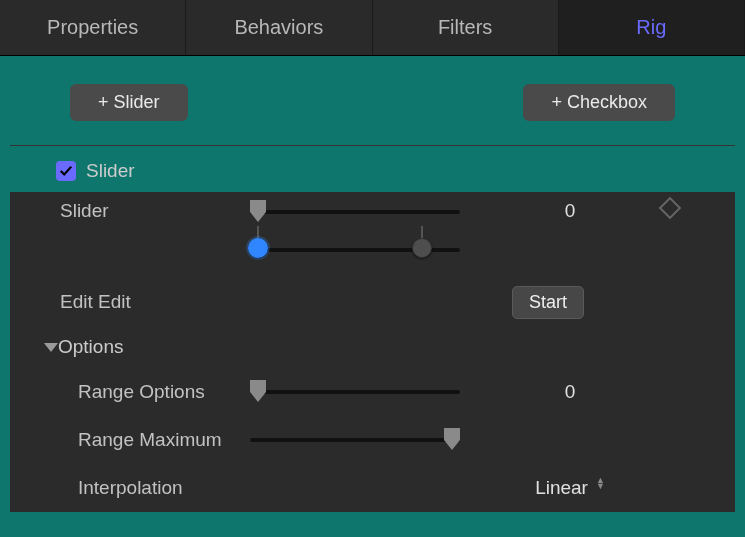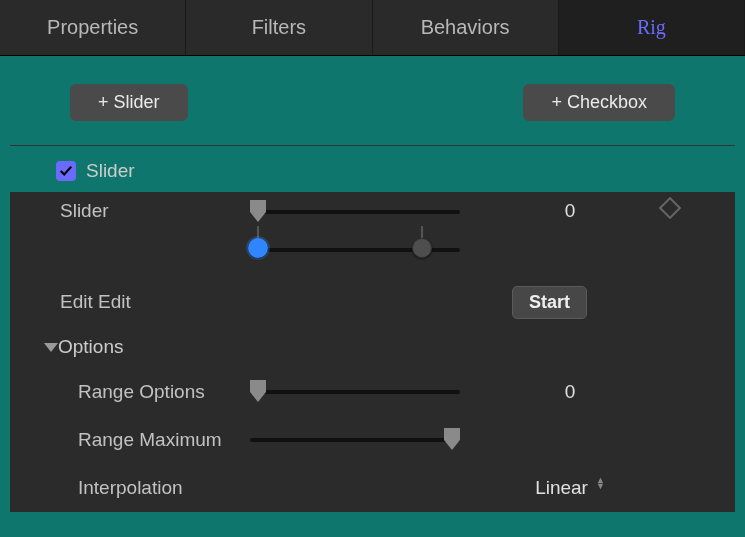--- a/index.html
+++ b/index.html
@@ -3,21 +3,21 @@
 <meta charset="utf-8">
 <style>
   * { box-sizing: border-box; margin: 0; padding: 0; font-family: -apple-system, "Helvetica Neue", Arial, sans-serif; }
   html, body { background:#1a1a1a; }
   .panel { width:745px; height:537px; background:#0f766e; color:#ccc; position:relative; overflow:hidden; }
 
   
   .tabs { display:flex; height:56px; align-items:stretch; border-bottom:1px solid #000; }
   .tab { flex:1; display:flex; align-items:center; justify-content:center; font-size:20px; color:#b8b8b8;
          background:#2a2a2a; border-right:1px solid #1a1a1a; cursor:pointer; }
-  .tab.active { color:#6a6aff; background:#1f1f1f; border-bottom:1px solid #1f1f1f;font-family:Liberation Serif, serif; }
+  .tab.active { color:#6a6aff; background:#1f1f1f; border-bottom:1px solid #1f1f1f; }
 
   
   .addrow { display:flex; gap:12px; padding:28px 70px 24px 70px; justify-content:space-between; }
   .pillbtn { background:#4a4a4a; color:#eaeaea; border:none; border-radius:6px;
              padding:8px 28px; font-size:18px; cursor:pointer; }
 
   .divider { border:none; border-top:1px solid #333; margin:0 10px; }
 
   
   .sect-hdr { display:flex; align-items:center; gap:10px; padding:14px 20px 10px 56px; font-size:19px; }
@@ -48,21 +48,21 @@
           transform:translateX(-50%); cursor:pointer; box-shadow:0 1px 2px rgba(0,0,0,.6); }
   .ball.blue { background:#2f86ff; outline:2px solid #3a8dff44; }
   .ball.grey { background:#4e4e4e; border:1px solid #333; }
   .stem { position:absolute; top:26px; width:2px; height:14px; background:#555; transform:translateX(-50%); }
 
   
   .diamond { width:16px; height:16px; transform:rotate(45deg); border:2px solid #666; background:transparent; cursor:pointer; }
 
   
   .btn-start { background:#474747; color:#eee; border:1px solid #5a5a5a; border-radius:5px;
-               padding:5px 16px; font-size:18px; cursor:pointer;font-weight:bold; }
+               padding:5px 16px; font-size:18px; cursor:pointer; }
 
   
   .disclosure { display:flex; align-items:center; padding:10px 20px 10px 34px;
                 font-size:19px; background:#2b2b2b; margin:0 10px; cursor:pointer; }
   .tri { width:0; height:0; border-left:7px solid transparent; border-right:7px solid transparent;
          border-top:9px solid #9a9a9a; }
 
   
   .simpleslider { position:relative; height:24px; width:100%; }
   .simpleslider .strack { position:absolute; top:10px; left:0; right:0; height:4px; background:#111; border-radius:2px; }
@@ -72,22 +72,22 @@
   .select { display:inline-flex; align-items:flex-start; gap:8px; font-size:19px; color:#e0e0e0; cursor:pointer; justify-content:center; }
   .chevup-down { display:flex; flex-direction:column; line-height:6px; font-size:9px; color:#888; }
 </style>
 </head>
 <body>
 
 <div class="panel">
 
   <div class="tabs">
     <div class="tab">Properties</div>
+    <div class="tab">Behaviors</div>
     <div class="tab">Filters</div>
-    <div class="tab">Behaviors</div>
     <div class="tab active">Rig</div>
   </div>
 
   <div class="addrow">
     <button class="pillbtn">+ Slider</button>
     <button class="pillbtn">+ Checkbox</button>
   </div>
 
   <hr class="divider">
 

